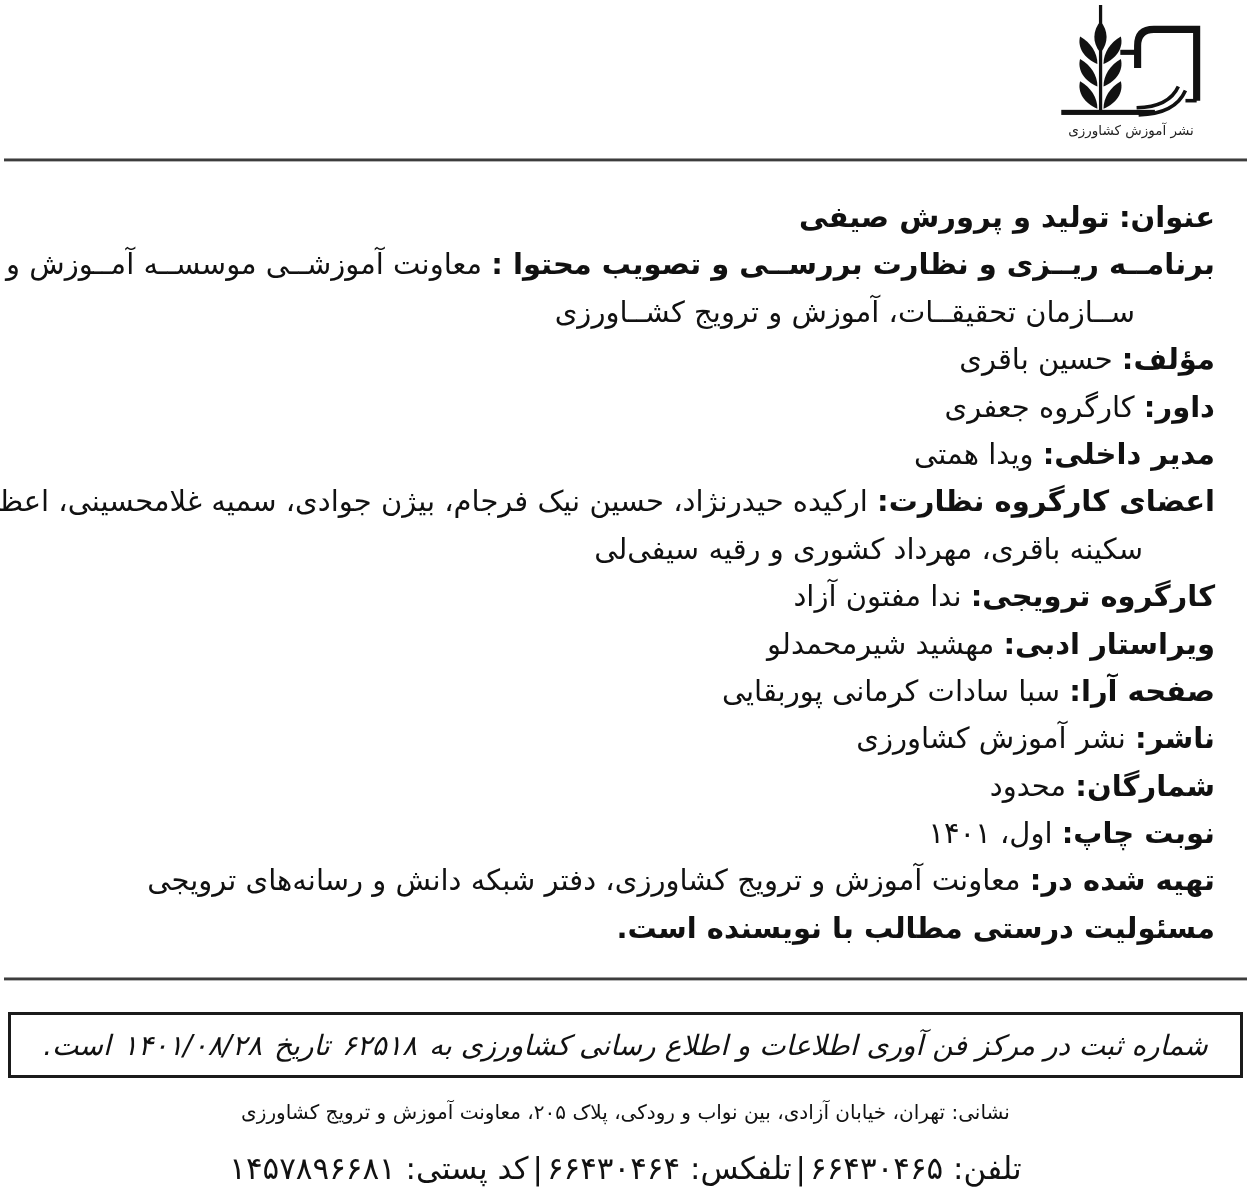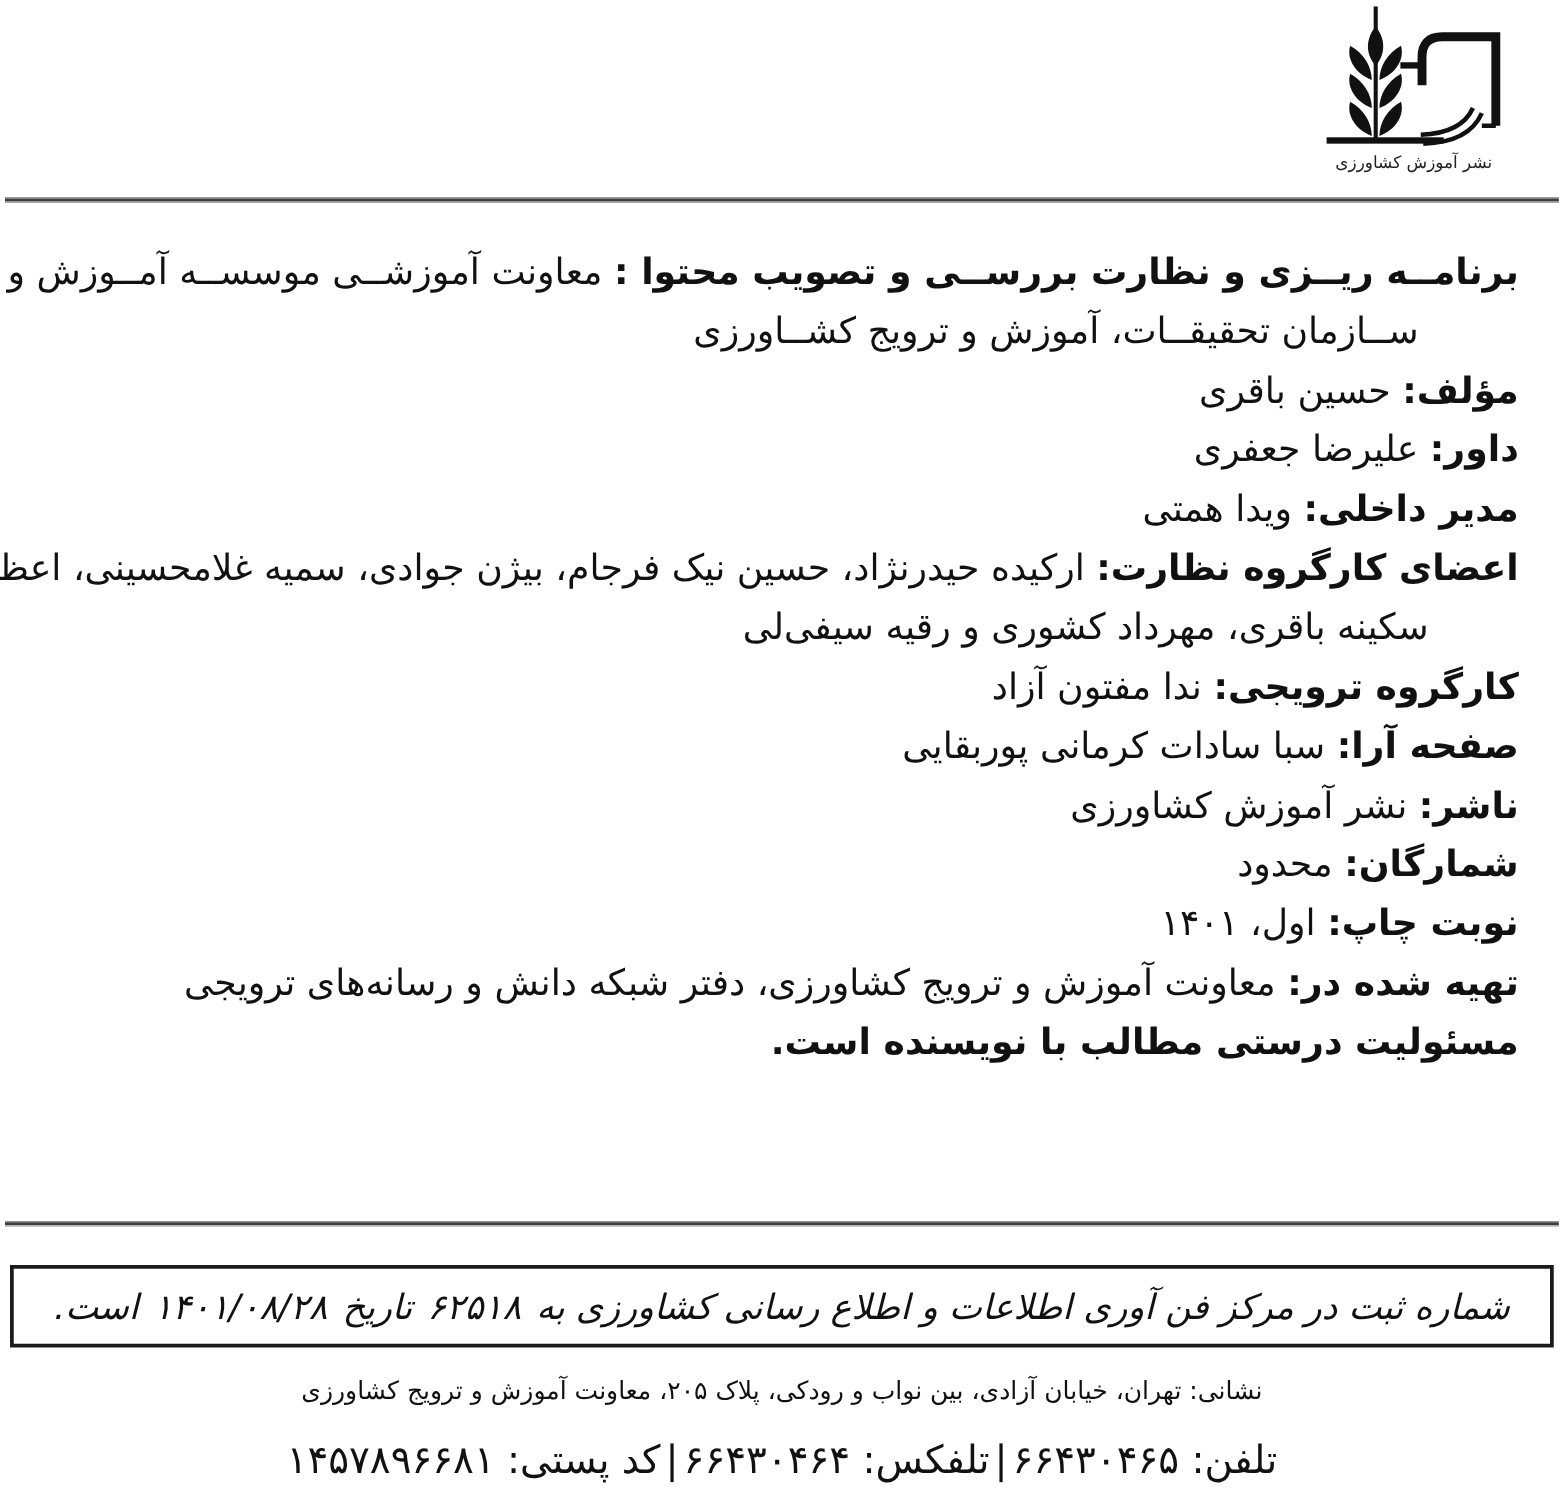--- a/index.html
+++ b/index.html
@@ -78,51 +78,59 @@
       <path d="M78 101 Q110 100 119 80" stroke-width="3.5"></path>
       <path d="M126 94 L137 94" stroke-width="3.5"></path>
     </g>
   </svg>
   <div class="logo-caption">نشر آموزش کشاورزی</div>
 </div>
 
 <div class="rule rule-top"></div>
 
 <div class="colophon">
+  <div class="line allbold">
+    <span class="lbl">عنوان:</span>
+    <span class="val">تولید و پرورش صیفی</span>
+  </div>
   <div class="line">
     <span class="lbl">برنامــه ریــزی و نظارت بررســی و تصویب محتوا :</span>
     <span class="val">معاونت آموزشــی موسســه آمــوزش و ترویج کشــاورزی،</span>
   </div>
   <div class="line">
     
     <span class="val indent-sm">ســازمان تحقیقــات، آموزش و ترویج کشــاورزی</span>
   </div>
   <div class="line">
     <span class="lbl">مؤلف:</span>
     <span class="val">حسین باقری</span>
   </div>
   <div class="line">
     <span class="lbl">داور:</span>
-    <span class="val">علیرضا جعفری</span>
+    <span class="val">کارگروه جعفری</span>
   </div>
   <div class="line">
     <span class="lbl">مدیر داخلی:</span>
     <span class="val">ویدا همتی</span>
   </div>
   <div class="line">
     <span class="lbl">اعضای کارگروه نظارت:</span>
     <span class="val">ارکیده حیدرنژاد، حسین نیک فرجام، بیژن جوادی، سمیه غلامحسینی، اعظم رحیمی،</span>
   </div>
   <div class="line">
     
     <span class="val indent-lg">سکینه باقری، مهرداد کشوری و رقیه سیفی‌لی</span>
   </div>
   <div class="line">
     <span class="lbl">کارگروه ترویجی:</span>
     <span class="val">ندا مفتون آزاد</span>
+  </div>
+  <div class="line">
+    <span class="lbl">ویراستار ادبی:</span>
+    <span class="val">مهشید شیرمحمدلو</span>
   </div>
   <div class="line">
     <span class="lbl">صفحه آرا:</span>
     <span class="val">سبا سادات کرمانی پوربقایی</span>
   </div>
   <div class="line">
     <span class="lbl">ناشر:</span>
     <span class="val">نشر آموزش کشاورزی</span>
   </div>
   <div class="line">

